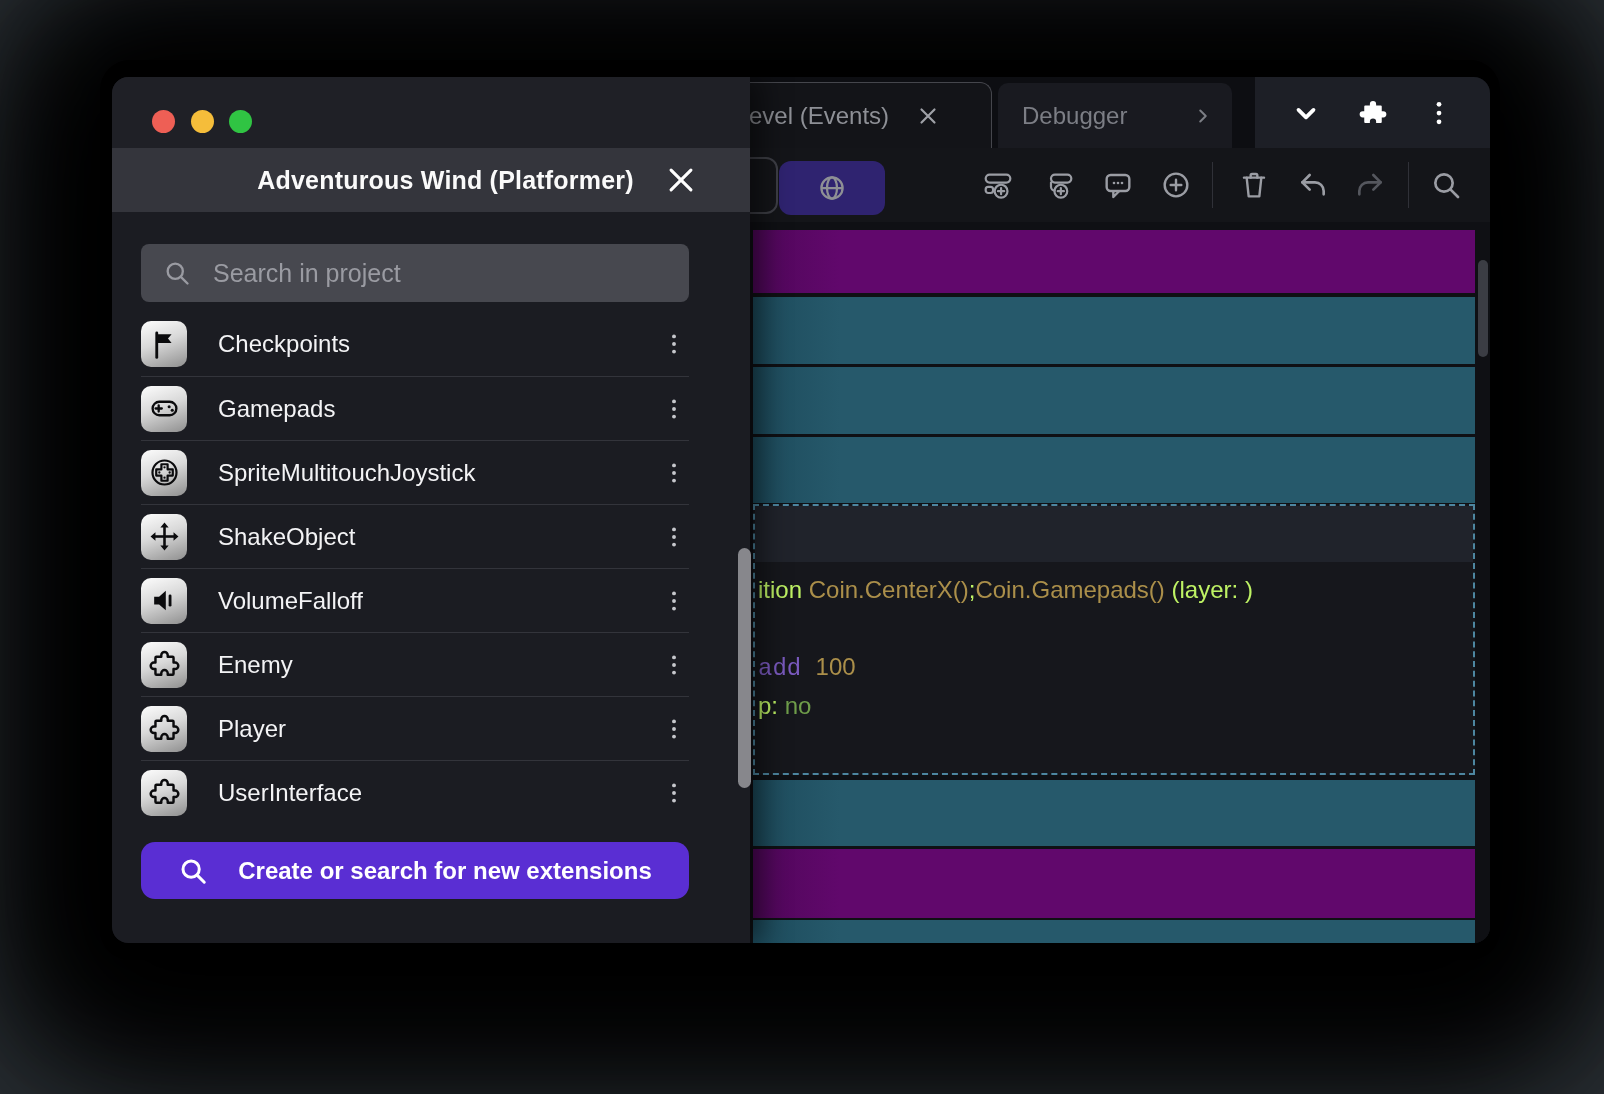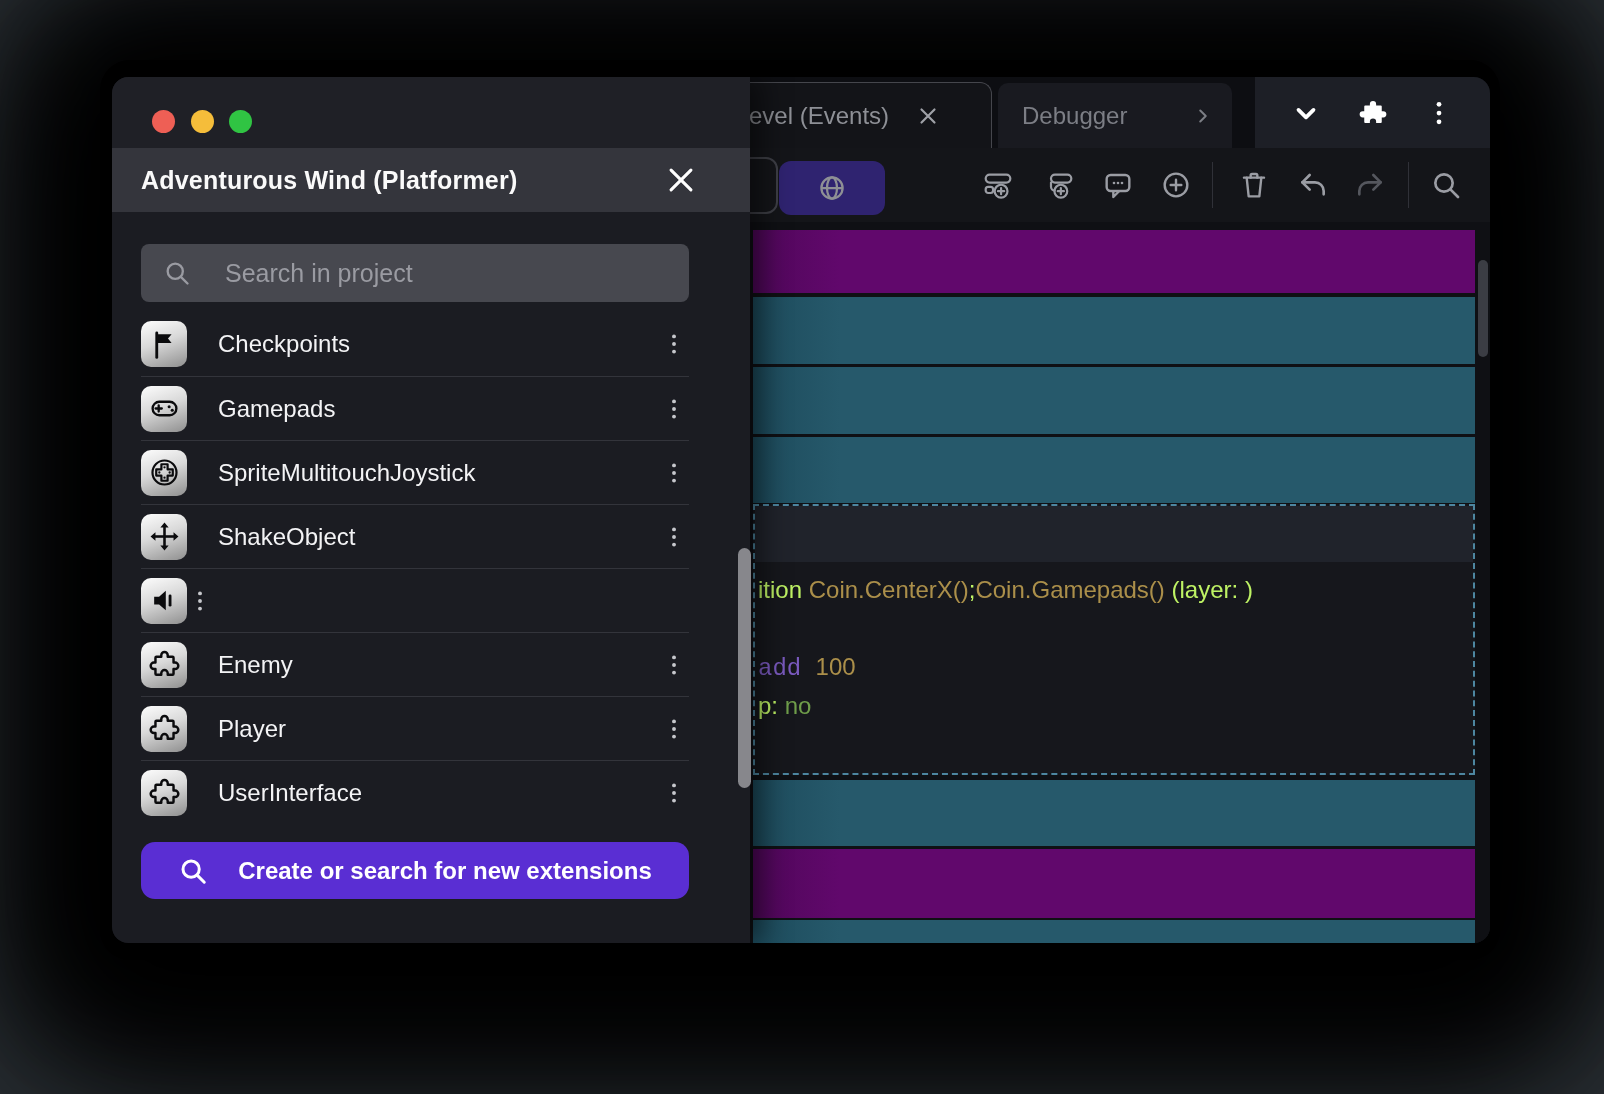--- a/index.html
+++ b/index.html
@@ -54,25 +54,25 @@
   .tk-keyword{color:var(--code-keyword,#7a5abf);font-family:Liberation Mono, monospace;}
   .tk-bool{color:var(--code-bool,#6f9d4a);}
   .sheet-scroll{position:absolute;right:2px;top:38px;width:10px;height:97px;background:#3b3d44;border-radius:5px;}
 
   
   .panel{position:absolute;left:0;top:0;width:638px;height:866px;background:#1b1c22;
       border-radius:16px 0 0 16px;box-shadow:12px 0 28px rgba(0,0,0,.5);}
   .titlebar{position:absolute;left:0;top:0;width:100%;height:71px;background:#1f2026;border-radius:16px 0 0 0;}
   .light{position:absolute;top:33px;width:23px;height:23px;border-radius:50%;}
   .panel-header{position:absolute;left:0;top:71px;width:100%;height:64px;background:#34353c;
-      display:flex;align-items:center;}
+      display:flex;align-items:center;justify-content:center;}
   .panel-title{margin-left:29px;color:#fafafa;font-size:25px;font-weight:700;letter-spacing:.2px;}
   .panel-close{position:absolute;left:552px;top:86px;width:34px;height:34px;color:#ffffff;cursor:pointer;}
   .searchbox{position:absolute;left:29px;top:167px;width:548px;height:58px;background:#47484f;
-      border-radius:8px;display:flex;align-items:center;padding:0 16px 0 22px;gap:32px;}
+      border-radius:8px;display:flex;align-items:center;padding:0 16px 0 22px;gap:20px;}
   .searchbox svg{width:28px;height:28px;color:#9a9ba2;flex:none;}
   .searchbox input{flex:1;background:transparent;border:none;outline:none;color:#e8e8ea;
       font-size:25px;font-family:"Liberation Sans",sans-serif;}
   .searchbox input::placeholder{color:#9a9ba2;opacity:1;}
   .ext-list{position:absolute;left:29px;top:235px;width:548px;}
   .ext-row{position:relative;height:64px;display:flex;align-items:center;}
   .ext-row + .ext-row{border-top:1px solid #33343b;}
   .tile{width:46px;height:46px;border-radius:10px;flex:none;
       background:linear-gradient(160deg,#fdfdfd 0%,#d9d9d9 45%,#8f8f8f 100%);
       display:flex;align-items:center;justify-content:center;color:#0b0b0d;}
@@ -319,20 +319,21 @@
               </svg>
             </span>
           </div>
           <div class="ext-row">
             <span class="tile">
               <svg viewBox="0 0 24 24" fill="currentColor">
                 <path d="M4 9v6h3.8L13 19.5v-15L7.8 9z"></path>
                 <rect x="15.2" y="7.3" width="2.2" height="9.4" rx="1.1"></rect>
               </svg>
             </span>
+            <span class="ext-label">VolumeFalloff</span>
             <span class="kebab">
               <svg viewBox="0 0 24 24" fill="currentColor">
                 <circle cx="12" cy="5" r="1.8"></circle>
                 <circle cx="12" cy="12" r="1.8"></circle>
                 <circle cx="12" cy="19" r="1.8"></circle>
               </svg>
             </span>
           </div>
           <div class="ext-row">
             <span class="tile">

